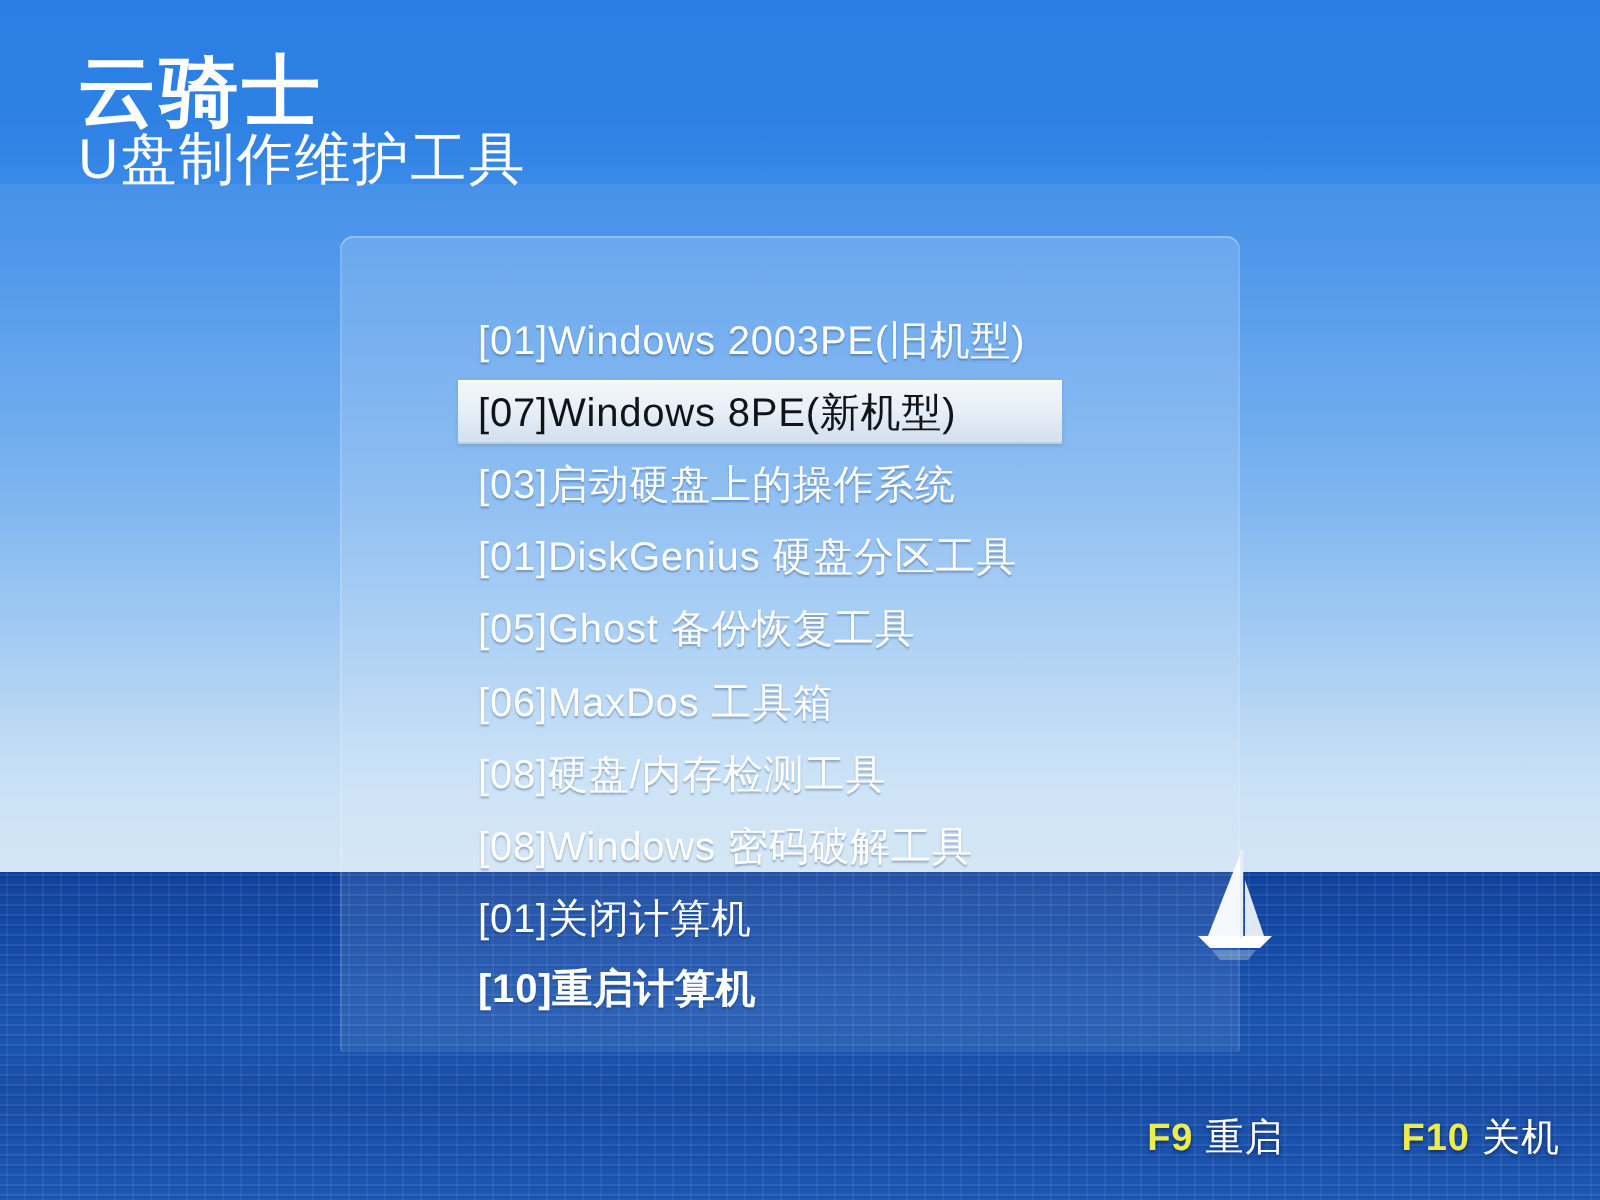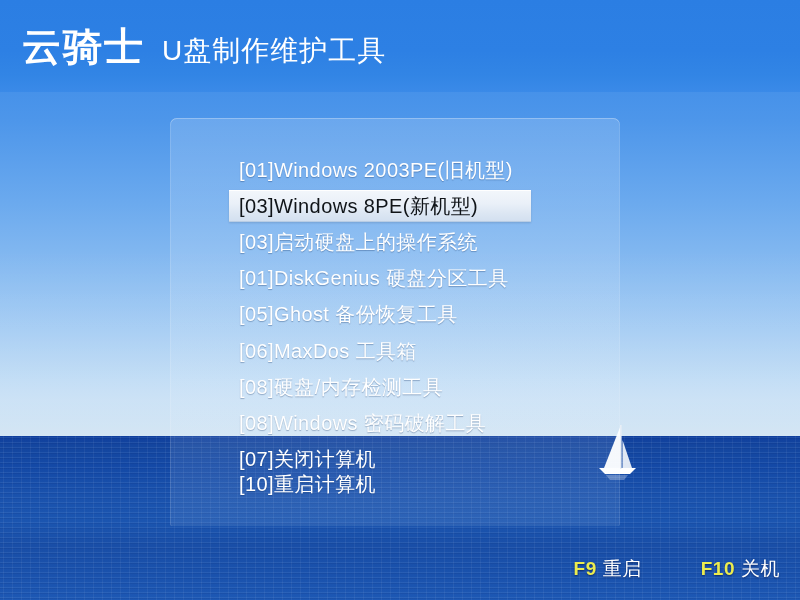--- a/index.html
+++ b/index.html
@@ -118,20 +118,21 @@
         #3285e5 82%,
         #3a8ae8 100%);
   }
   .brand {
     position: absolute;
     left: 22px;
     top: 27px;
     display: flex;
     align-items: baseline;
     white-space: nowrap;
+    flex-direction: column;
   }
   .brand-name {
     font-size: 39px;
     font-weight: bold;
     color: #ffffff;
     letter-spacing: 2px;
     line-height: 1;
   }
   .brand-sub {
     font-size: 28px;
@@ -247,44 +248,44 @@
       <span class="brand-sub">U盘制作维护工具</span>
     </div>
   </div>
 
   <div class="menu-panel">
     <div class="menu-list" id="menu-list">
         <div class="menu-item" style="top: 36px;">
           <span>[01]Windows 2003PE(旧机型)</span>
         </div>
         <div class="menu-item selected" style="top: 72.2px;">
-          <span>[03]Windows 8PE(新机型)</span>
+          <span>[07]Windows 8PE(新机型)</span>
         </div>
         <div class="menu-item" style="top: 108.4px;">
           <span>[03]启动硬盘上的操作系统</span>
         </div>
         <div class="menu-item" style="top: 144.6px;">
           <span>[01]DiskGenius 硬盘分区工具</span>
         </div>
         <div class="menu-item" style="top: 180.8px;">
           <span>[05]Ghost 备份恢复工具</span>
         </div>
         <div class="menu-item" style="top: 217px;">
           <span>[06]MaxDos 工具箱</span>
         </div>
         <div class="menu-item" style="top: 253.2px;">
           <span>[08]硬盘/内存检测工具</span>
         </div>
         <div class="menu-item" style="top: 289.4px;">
           <span>[08]Windows 密码破解工具</span>
         </div>
         <div class="menu-item" style="top: 325.6px;">
-          <span>[07]关闭计算机</span>
-        </div>
-        <div class="menu-item" style="top: 350px;">
+          <span>[01]关闭计算机</span>
+        </div>
+        <div class="menu-item" style="top: 360px; font-weight: bold;">
           <span>[10]重启计算机</span>
         </div>
       </div>
   </div>
 
   <div class="footer-hints" id="footer-hints"><span class="fkey">F9</span><span class="fdesc">重启</span><span class="fkey">F10</span><span class="fdesc">关机</span></div>
 
 </div>
 
 </body></html>

